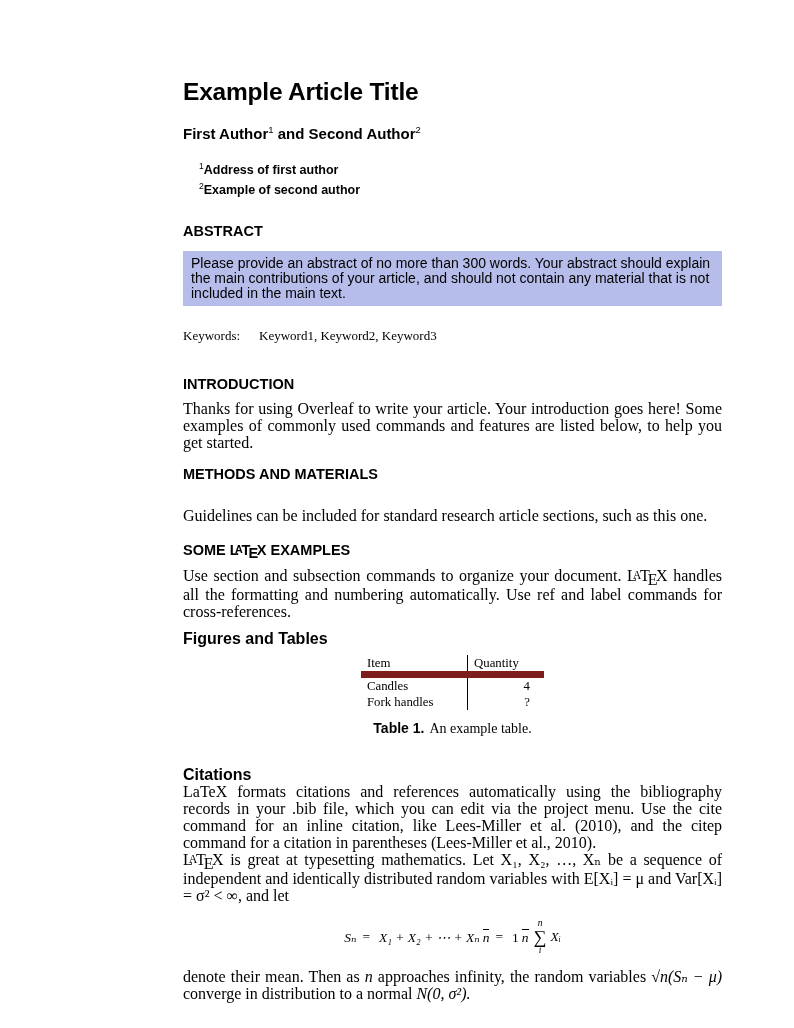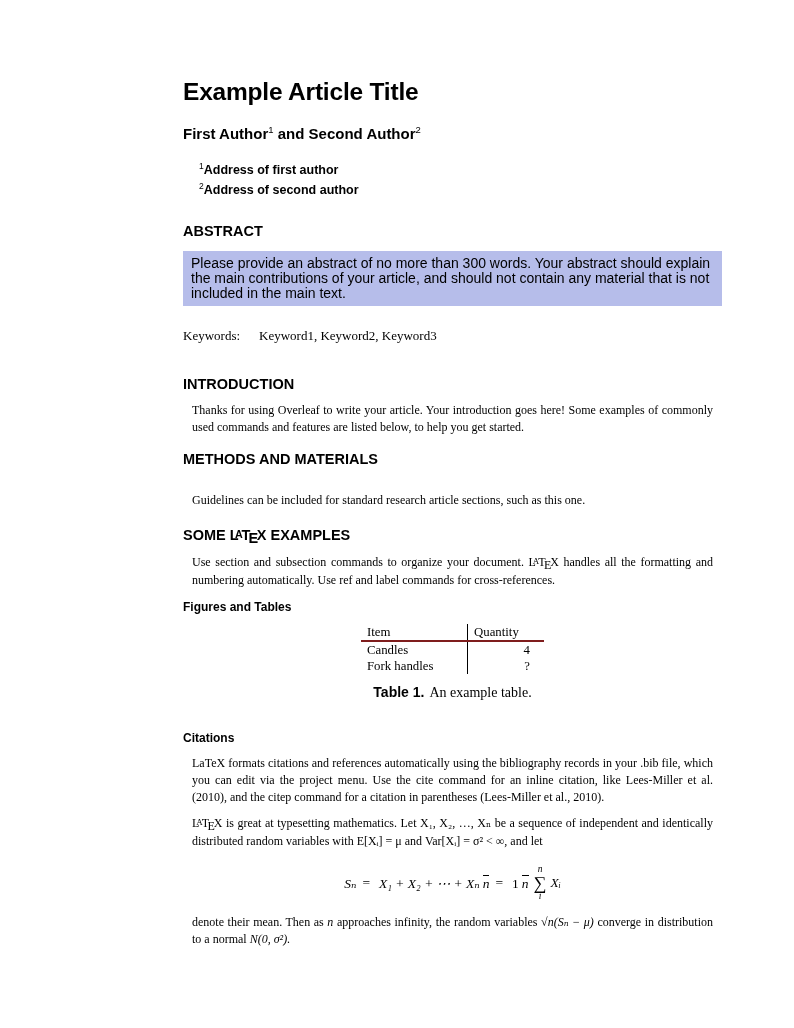--- a/index.html
+++ b/index.html
@@ -36,52 +36,52 @@
     font-family:"Liberation Sans","DejaVu Sans",sans-serif;
     font-size:14.5px; font-weight:bold; line-height:17px; margin:0;
   }
   .h-abstract { margin-top:25px; margin-bottom:11px; }
   .h-intro    { margin-top:33px; margin-bottom:7px; }
   .h-methods  { margin-top:15px; margin-bottom:24px; }
   .h-latex    { margin-top:18px; margin-bottom:7px; }
 
   .sub-h {
     font-family:"Liberation Sans","DejaVu Sans",sans-serif;
-    font-size:12px; font-weight:bold; line-height:15px; margin:0 0 1px 0;
+    font-size:16px; font-weight:bold; line-height:15px; margin:0 0 1px 0;
   }
   .sh-figures   { margin-top:11px; }
   .sh-citations { margin-top:31px; }
   .sh-math      { margin-top:12px; }
 
   
   .abstract-box {
     background:#b6bdea;
     font-family:"Liberation Sans","DejaVu Sans",sans-serif;
     font-size:14px; line-height:15px;
     padding:5px 8px; margin:0 0 22px 0;
   }
   .keywords { font-size:13px; line-height:15px; margin:0; }
   .keywords .kw-label { margin-right:19px; }
 
   
-  .para { font-size:12px; line-height:17px; margin:9px; text-align:justify; }
+  .para { font-size:16px; line-height:17px; margin:0; text-align:justify; }
 
   
   .latex-logo span { display:inline-block; position:relative; }
   .lx-a { font-size:0.74em; top:-0.22em; margin-left:-0.34em; margin-right:-0.12em; }
   .lx-e { top:0.215em; margin-left:-0.12em; margin-right:-0.1em; }
 
   
   .table-wrap { margin-top:9px; }
   .article-table {
     border-collapse:collapse; margin:0 auto;
     font-size:12.8px; line-height:16px;
   }
   .article-table th, .article-table td { font-weight:normal; padding:0 8px 0 6px; }
-  .article-table th { text-align:left; border-bottom:2px solid #7f1d1d;margin-top:36px; }
+  .article-table th { text-align:left; border-bottom:7px solid #7f1d1d;margin-top:36px; }
   .article-table .c1 { border-right:1px solid #000; min-width:92px; }
   .article-table .c2 { min-width:56px; }
   .article-table td.c2 { text-align:right; padding-right:14px; }
   .caption { text-align:center; font-size:14px; line-height:15px; margin-top:11px; }
   .caption .cap-label {
     font-family:"Liberation Sans","DejaVu Sans",sans-serif;
     font-weight:bold; margin-right:5px;
   }
 
   
@@ -104,21 +104,21 @@
 </style>
 </head>
 <body>
 
 <main class="page">
 
   <h1 class="title">Example Article Title</h1>
 
   <p class="authors"><span>First Author</span><sup>1</sup><span> and </span><span>Second Author</span><sup>2</sup></p>
 
-  <p class="affils"><sup>1</sup><span>Address of first author</span><br><sup>2</sup><span>Address of second author</span></p>
+  <p class="affils"><sup>1</sup><span>Address of first author</span><br><sup>2</sup><span>Example of second author</span></p>
 
   <h2 class="sec-h h-abstract">ABSTRACT</h2>
   <div class="abstract-box"><span>Please provide an abstract of no more than 300 words. Your abstract should explain the main contributions of your article, and should not contain any material that is not included in the main text.</span></div>
 
   <p class="keywords"><span class="kw-label">Keywords:</span><span>Keyword1, Keyword2, Keyword3</span></p>
 
   <h2 class="sec-h h-intro">INTRODUCTION</h2>
   <p class="para">Thanks for using Overleaf to write your article. Your introduction goes here! Some examples of commonly used commands and features are listed below, to help you get started.</p>
 
   <h2 class="sec-h h-methods">METHODS AND MATERIALS</h2>

